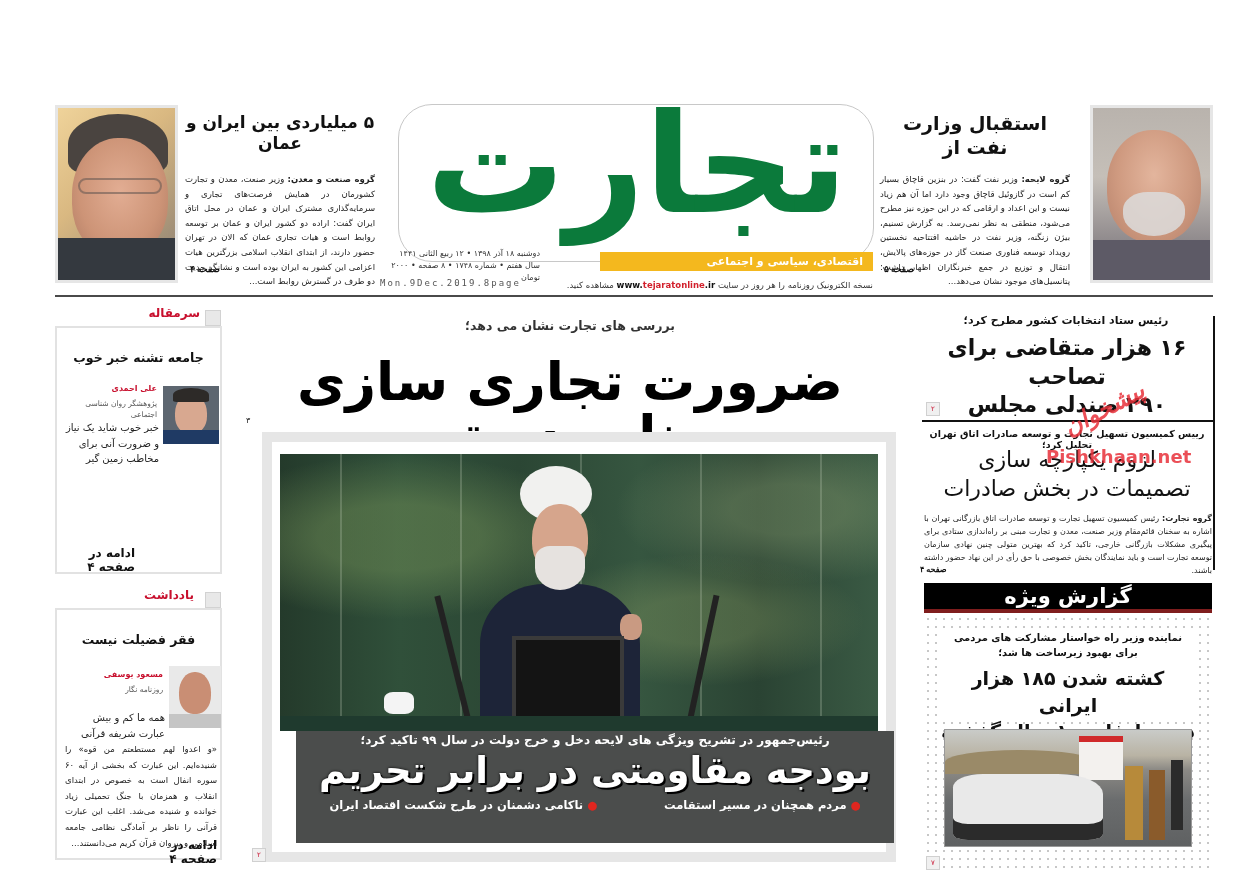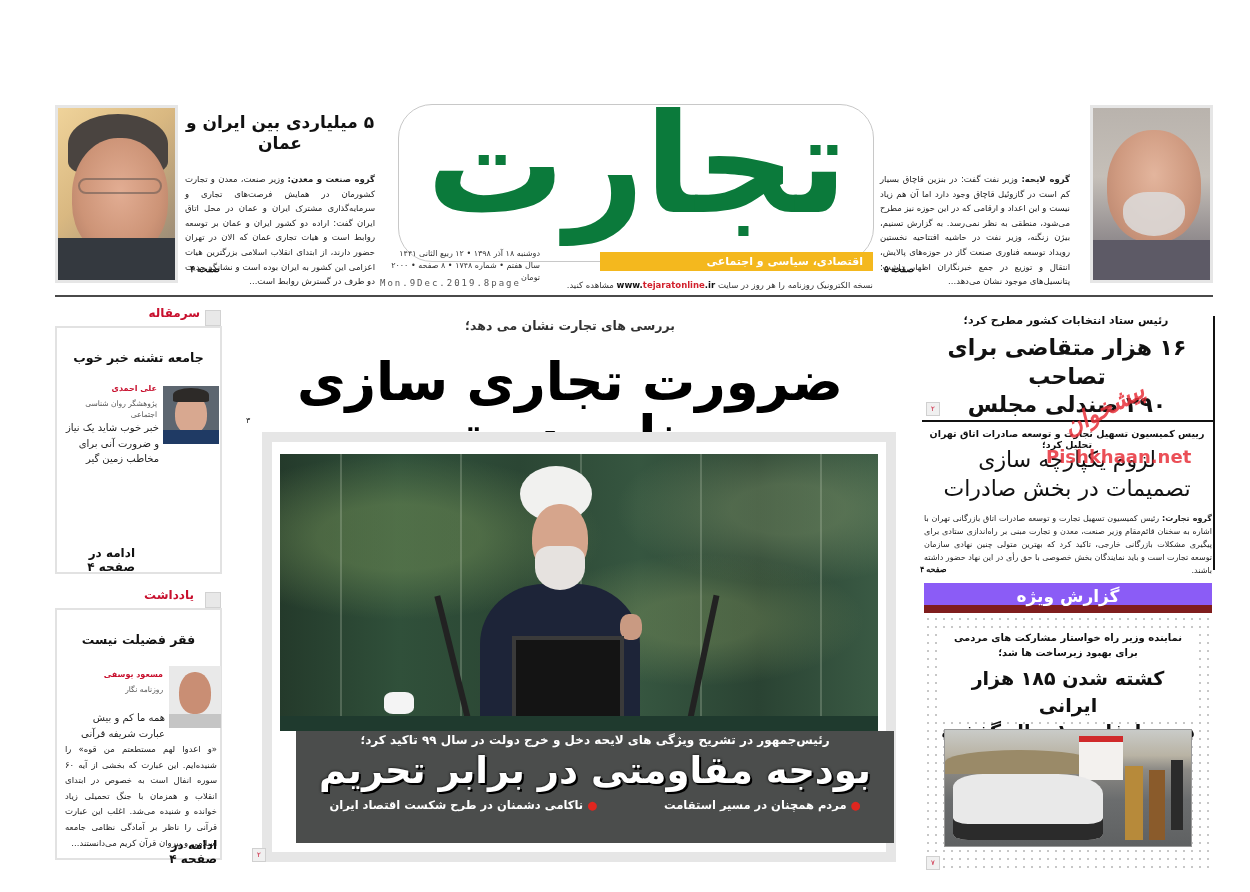--- a/index.html
+++ b/index.html
@@ -55,35 +55,36 @@
   .dot { color: #e0261f; }
   .small-num { width: 14px; height: 14px; background: #f0f0f0; border: 1px solid #d0d0d0; color: #c8102e; font-size: 7px; text-align: center; line-height: 12px; }
 
   
   .r-kicker { font-size: 11px; font-weight: bold; text-align: center; }
   .r-head { font-size: 22px; font-weight: bold; text-align: center; line-height: 1.3; }
   .r-head-light { font-size: 22px; font-weight: normal; text-align: center; line-height: 1.3; color: #111; }
   .vrule { background: #111; width: 1.5px; }
   .hrule { background: #111; height: 1.5px; }
   .watermark { color: #e8313a; font-weight: bold; font-style: italic; opacity: .85; }
-  .special-bar { background: #8b5cf6; color: #fff; font-weight: bold; font-size: 17px; text-align: center; border-bottom: 8px solid #7f1d1d; }
+  .special-bar { background: #000000; color: #fff; font-weight: bold; font-size: 21px; text-align: center; border-bottom: 4px solid #7f1d1d; }
   .dotted { background-image: radial-gradient(#c7c7c7 1px, transparent 1.2px); background-size: 8px 8px; }
   .sp-kicker { font-size: 10px; font-weight: bold; text-align: center; line-height: 1.45; }
   .sp-head { font-size: 19px; font-weight: 900; text-align: center; line-height: 1.4; }
   .crash { background: linear-gradient(180deg, #c9cbc8 0%, #b9b3a4 22%, #8c8a85 34%, #6b6d6e 60%, #5f6162 100%); overflow: hidden; }
 </style>
 </head>
 <body>
 
 <div class="abs photo" style="left:1090px; top:105px; width:123px; height:178px; background:linear-gradient(180deg,#b9b3ad 0%,#c5bfb8 40%,#6f6a72 100%);">
   <div class="face" style="left:14px; top:22px; width:94px; height:112px; background:radial-gradient(ellipse at 50% 40%,#e3b59d 0%,#cf9a80 55%,#b48069 100%);"></div>
   <div class="abs" style="left:30px; top:84px; width:62px; height:44px; background:#dcdcdc; border-radius:40% 40% 50% 50%; opacity:.85;"></div>
   <div class="abs" style="left:0; bottom:0; width:123px; height:40px; background:#5d5a66;"></div>
 </div>
 <div class="abs top-headline" style="left:880px; top:112px; width:190px; font-size:19px;">
+  <div>استقبال وزارت نفت از</div>
 </div>
 <div class="abs lead" style="left:880px; top:172px; width:190px;">
   <b>گروه لایحه:</b>
   <span>وزیر نفت گفت: در بنزین قاچاق بسیار کم است در گازوئیل قاچاق وجود دارد اما آن هم زیاد نیست و این اعداد و ارقامی که در این حوزه نیز مطرح می‌شود، منطقی به نظر نمی‌رسد. به گزارش تسنیم، بیژن زنگنه، وزیر نفت در حاشیه افتتاحیه نخستین رویداد توسعه فناوری صنعت گاز در حوزه‌های پالایش، انتقال و توزیع در جمع خبرنگاران اظهار داشت: پتانسیل‌های موجود نشان می‌دهد...</span>
 </div>
 <div class="abs pageref" style="left:884px; top:264px; direction:rtl;">صفحه ۵</div>
 
 <div class="abs photo" style="left:55px; top:105px; width:123px; height:178px; background:linear-gradient(135deg,#efd39a 0%,#d9b881 40%,#8a7f74 100%);">
   <div class="abs" style="left:10px; top:6px; width:100px; height:60px; background:#4a4440; border-radius:50% 50% 20% 20%;"></div>
   <div class="face" style="left:14px; top:30px; width:96px; height:118px; background:radial-gradient(ellipse at 50% 45%,#e2ad93 0%,#cd9477 60%,#ad7a62 100%);"></div>

